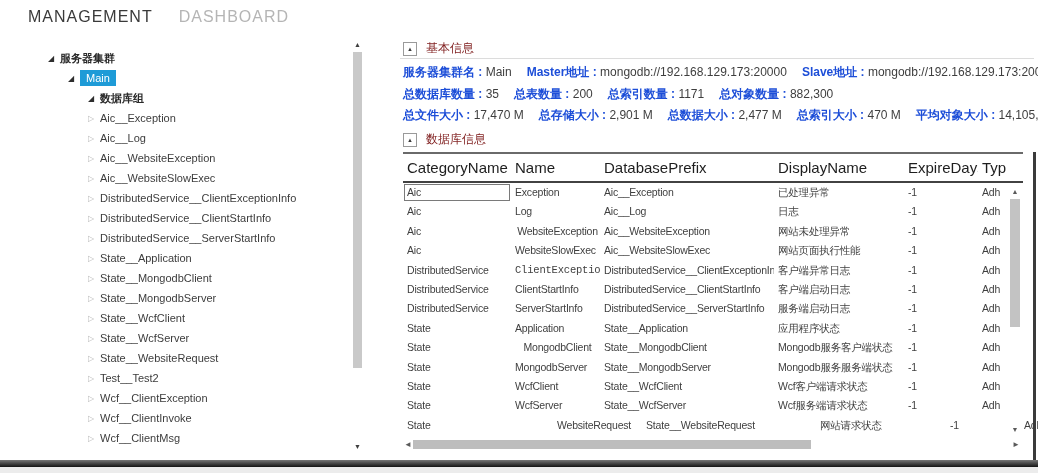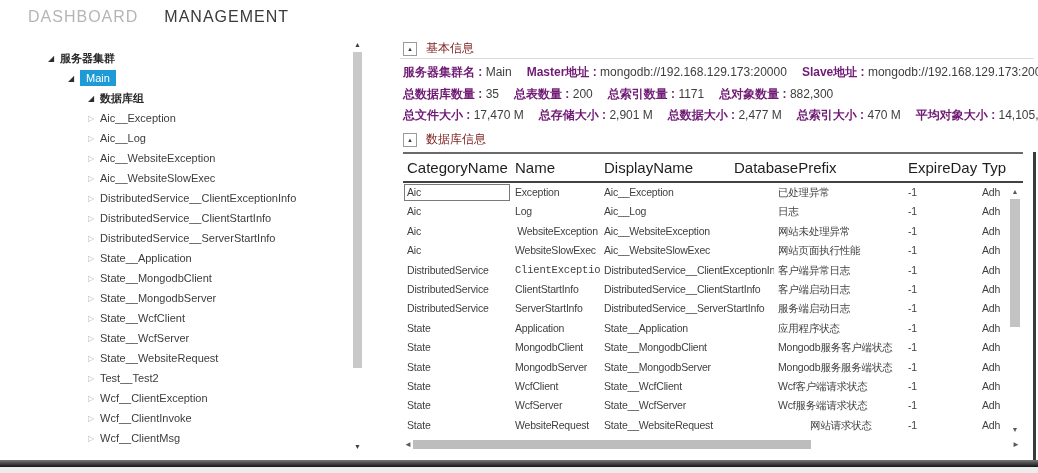--- a/index.html
+++ b/index.html
@@ -30,21 +30,21 @@
               text-align:center; line-height:10px; }
 
   
   .section-head { position:absolute; left:403px; display:flex; align-items:center; gap:9px; }
   .collapse-btn { width:14px; height:14px; border:1px solid #9a9a9a; background:#fff;
                   font-size:6px; color:#3a3a3a; display:flex; align-items:center; justify-content:center; }
   .section-title { font-size:12px; color:#7f1d1d; }
   .divider { position:absolute; left:400px; width:634px; height:1px; background:#dcdcdc; }
 
   .info-line { position:absolute; left:403px; width:630px; white-space:nowrap; font-size:12px; }
-  .info-line .lbl { font-weight:bold; color:#701a75; }
+  .info-line .lbl { font-weight:bold; color:#1d4ed8; }
   .info-line .val { color:#3e3e3e; margin-right:15px; }
 
   
   .grid { position:absolute; left:403px; top:152px; width:620px; height:286px; border-top:2px solid #6a6a6a; }
   .grid-head { display:flex; height:29px; align-items:center; border-bottom:2px solid #424242;
                font-size:15px; color:#1e1e1e; }
   .gc { flex:none; overflow:hidden; white-space:nowrap; padding-left:4px; }
   .c0{width:108px;} .c1{width:89px;} .c2{width:174px;} .c3{width:130px;} .c4{width:74px;} .c5{width:30px;}
   .grid-body { width:606px; }
   .grid-row { display:flex; height:19.4px; align-items:center; font-size:10.5px; color:#3f3f3f; }
@@ -65,22 +65,22 @@
   
   .right-edge { position:absolute; left:1033px; top:152px; width:3px; height:308px; background:#3b3b3b; }
   .bottom-bar { position:absolute; left:0; top:460px; width:1038px; height:7px;
                 background:linear-gradient(#777, #141414); }
   .bottom-pad { position:absolute; left:0; top:467px; width:1038px; height:6px; background:#ececec; }
 </style>
 </head>
 <body>
 
 <div class="topnav">
+  <span class="navitem active">MANAGEMENT</span>
   <span class="navitem inactive">DASHBOARD</span>
-  <span class="navitem active">MANAGEMENT</span>
 </div>
 
 <div class="tree">
   <div class="tree-row ind1">
     <span class="tw glyph-open">◢</span>
     <span class="tree-label bold">服务器集群</span>
   </div>
   <div class="tree-row ind2">
     <span class="tw glyph-open">◢</span>
     <span class="tree-sel">Main</span>
@@ -179,22 +179,22 @@
 
 <div class="section-head" style="top:131px;">
   <span class="collapse-btn">▲</span>
   <span class="section-title">数据库信息</span>
 </div>
 
 <div class="grid">
   <div class="grid-head" id="grid-head">
       <div class="gc c0">CategoryName</div>
       <div class="gc c1">Name</div>
+      <div class="gc c2">DatabasePrefix</div>
       <div class="gc c3">DisplayName</div>
-      <div class="gc c2">DatabasePrefix</div>
       <div class="gc c4">ExpireDays</div>
       <div class="gc c5">Typ</div>
     </div>
   <div class="grid-body" id="grid-body">
       <div class="grid-row">
         <div class="gc c0 cell-focus" style="height: 100%; line-height: 19.4px;">Aic</div>
         <div class="gc c1" style="height: 100%; line-height: 19.4px;">Exception</div>
         <div class="gc c2" style="height: 100%; line-height: 19.4px;">Aic__Exception</div>
         <div class="gc c3" style="height: 100%; line-height: 19.4px;">已处理异常</div>
         <div class="gc c4" style="height: 100%; line-height: 19.4px;">-1</div>
@@ -251,21 +251,21 @@
       <div class="grid-row">
         <div class="gc c0" style="height: 100%; line-height: 19.4px;">State</div>
         <div class="gc c1" style="height: 100%; line-height: 19.4px;">Application</div>
         <div class="gc c2" style="height: 100%; line-height: 19.4px;">State__Application</div>
         <div class="gc c3" style="height: 100%; line-height: 19.4px;">应用程序状态</div>
         <div class="gc c4" style="height: 100%; line-height: 19.4px;">-1</div>
         <div class="gc c5" style="height: 100%; line-height: 19.4px;">Adh</div>
       </div>
       <div class="grid-row">
         <div class="gc c0" style="height: 100%; line-height: 19.4px;">State</div>
-        <div class="gc c1" style="height: 100%; line-height: 19.4px;">MongodbClient</div>
+        <div class="gc c1" style="height: 100%; line-height: 19.4px; text-align: center;">MongodbClient</div>
         <div class="gc c2" style="height: 100%; line-height: 19.4px;">State__MongodbClient</div>
         <div class="gc c3" style="height: 100%; line-height: 19.4px;">Mongodb服务客户端状态</div>
         <div class="gc c4" style="height: 100%; line-height: 19.4px;">-1</div>
         <div class="gc c5" style="height: 100%; line-height: 19.4px;">Adh</div>
       </div>
       <div class="grid-row">
         <div class="gc c0" style="height: 100%; line-height: 19.4px;">State</div>
         <div class="gc c1" style="height: 100%; line-height: 19.4px;">MongodbServer</div>
         <div class="gc c2" style="height: 100%; line-height: 19.4px;">State__MongodbServer</div>
         <div class="gc c3" style="height: 100%; line-height: 19.4px;">Mongodb服务服务端状态</div>
@@ -283,23 +283,23 @@
       <div class="grid-row">
         <div class="gc c0" style="height: 100%; line-height: 19.4px;">State</div>
         <div class="gc c1" style="height: 100%; line-height: 19.4px;">WcfServer</div>
         <div class="gc c2" style="height: 100%; line-height: 19.4px;">State__WcfServer</div>
         <div class="gc c3" style="height: 100%; line-height: 19.4px;">Wcf服务端请求状态</div>
         <div class="gc c4" style="height: 100%; line-height: 19.4px;">-1</div>
         <div class="gc c5" style="height: 100%; line-height: 19.4px;">Adh</div>
       </div>
       <div class="grid-row">
         <div class="gc c0" style="height: 100%; line-height: 19.4px;">State</div>
-        <div class="gc c1" style="height: 100%; line-height: 19.4px;">WebsiteRequest</div>
+        <div class="gc c1" style="height: 100%; line-height: 19.4px; margin-left: 42px;">WebsiteRequest</div>
         <div class="gc c2" style="height: 100%; line-height: 19.4px;">State__WebsiteRequest</div>
-        <div class="gc c3" style="height: 100%; line-height: 19.4px; text-align: center;">网站请求状态</div>
+        <div class="gc c3" style="height: 100%; line-height: 19.4px;">网站请求状态</div>
         <div class="gc c4" style="height: 100%; line-height: 19.4px;">-1</div>
         <div class="gc c5" style="height: 100%; line-height: 19.4px;">Adh</div>
       </div>
     </div>
 
   <div class="grid-vscroll">
     <span class="sb-arrow" style="top:0;">▲</span>
     <span class="thumb"></span>
     <span class="sb-arrow" style="top:238px;">▼</span>
   </div>

